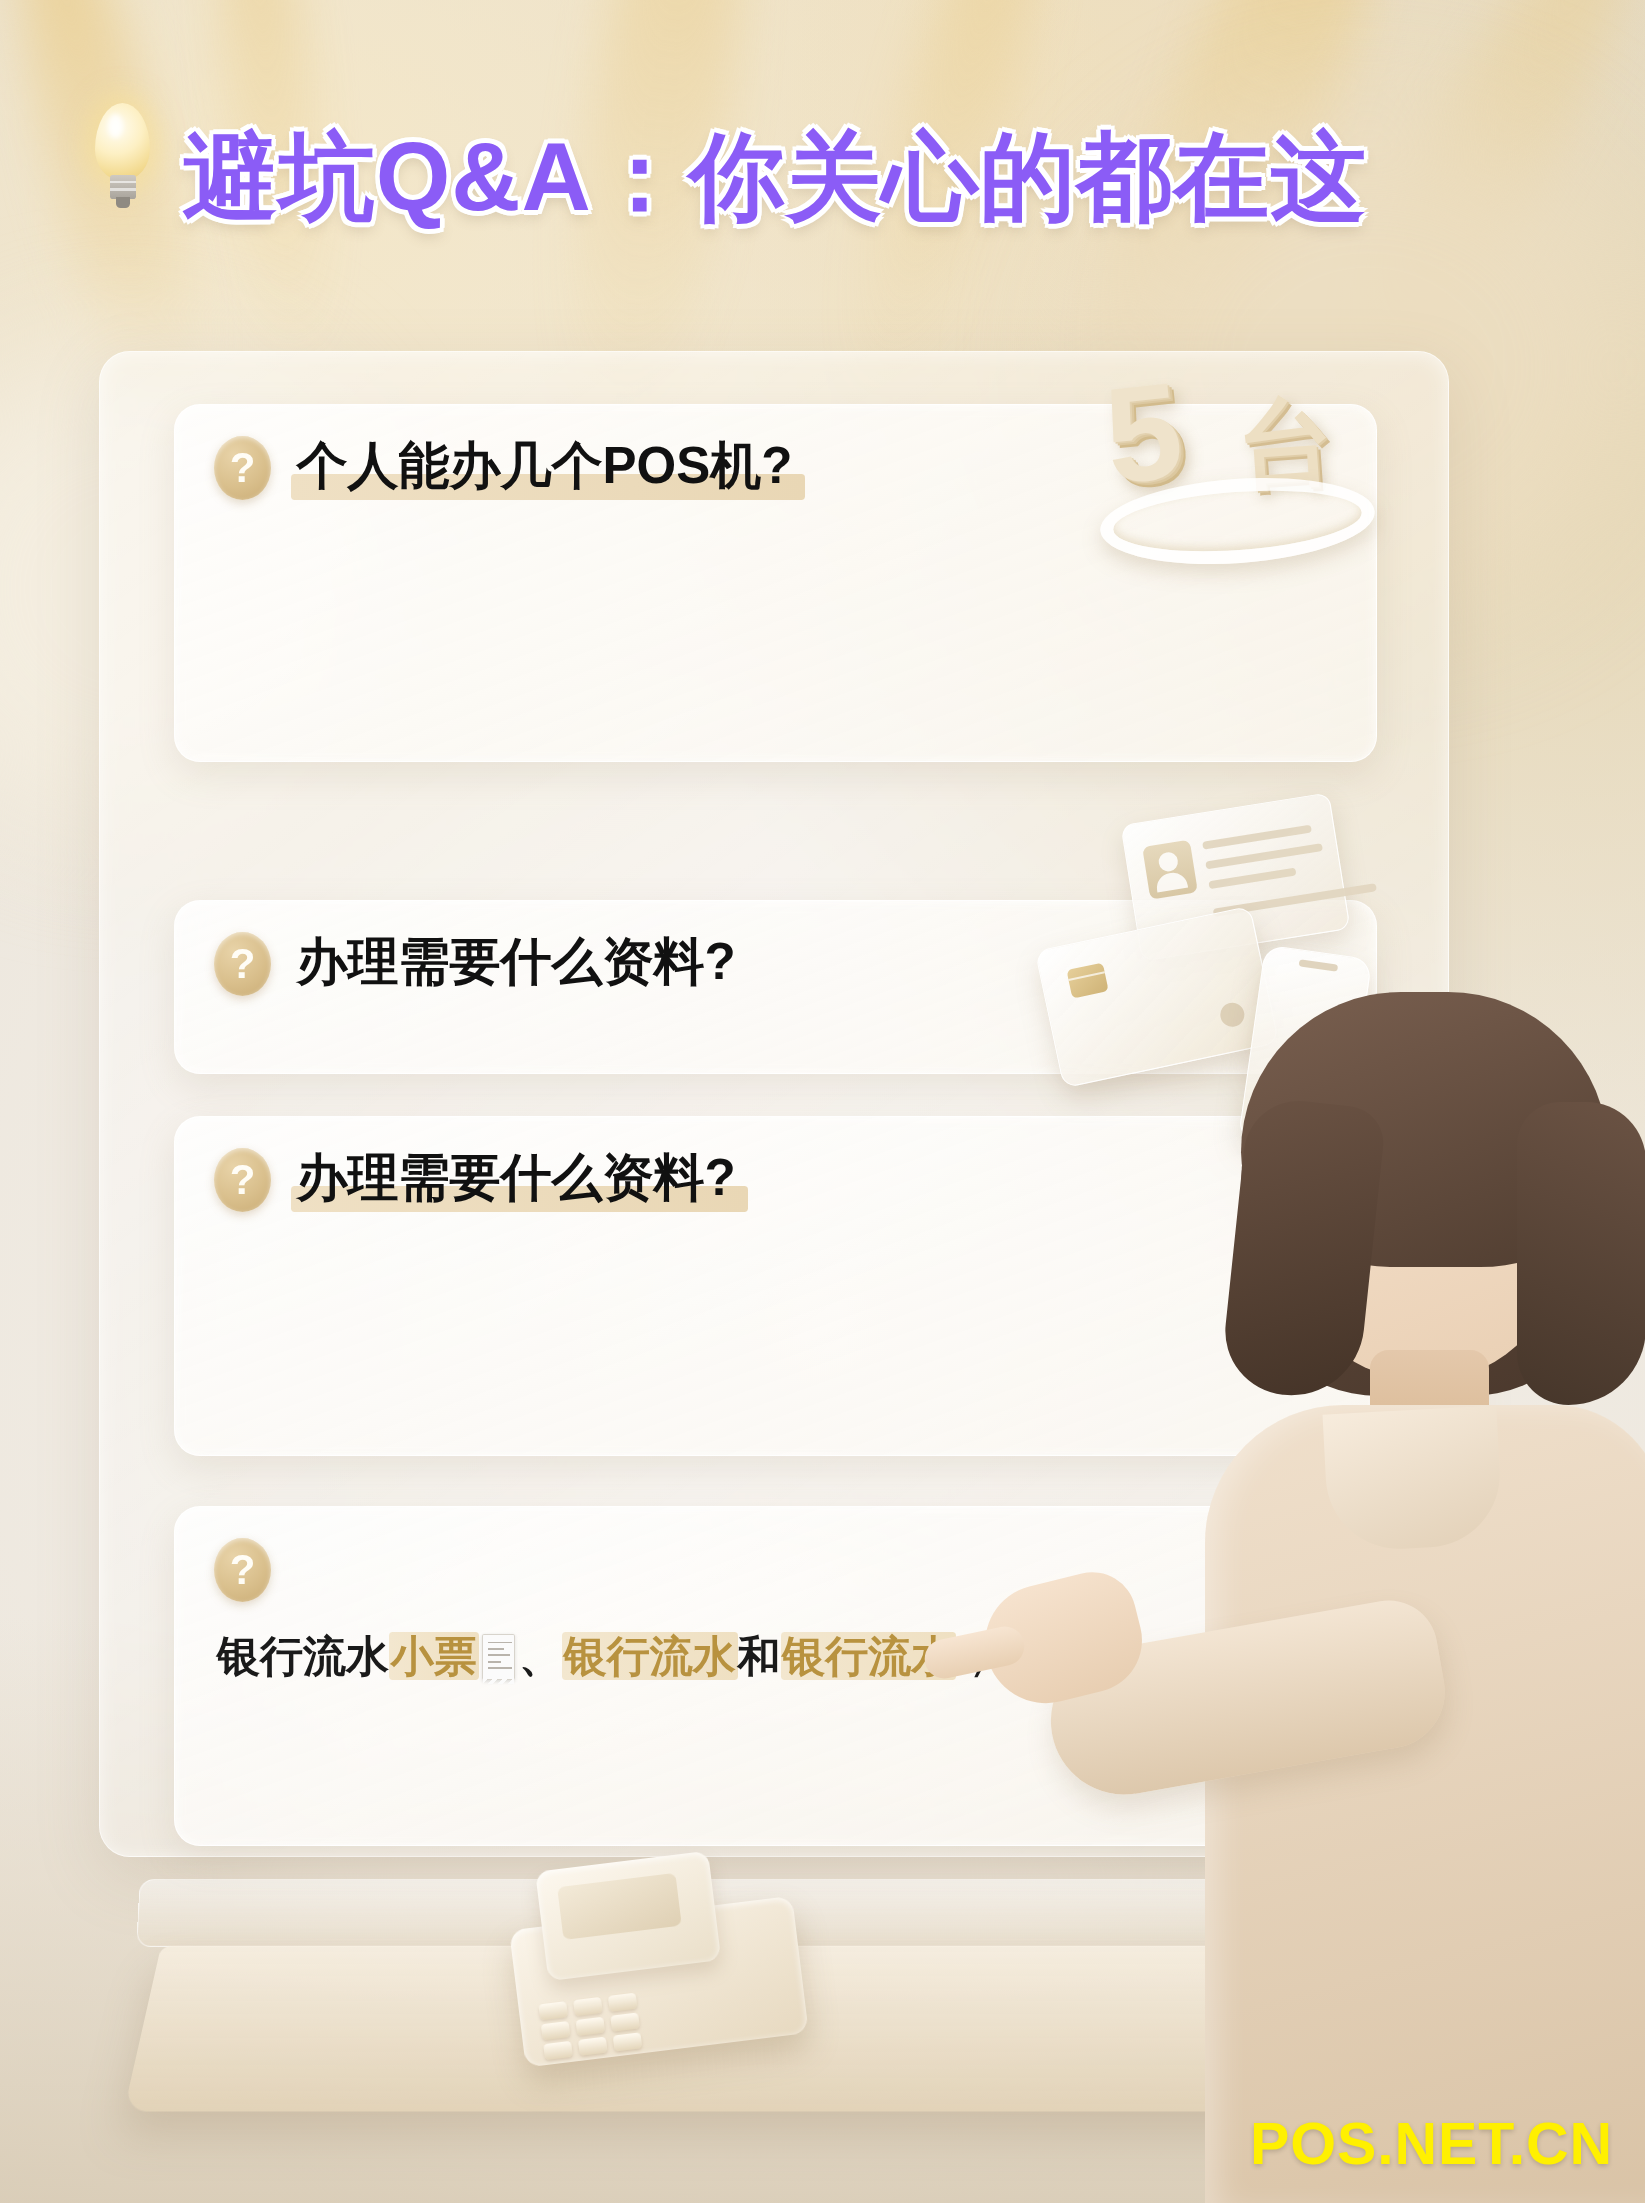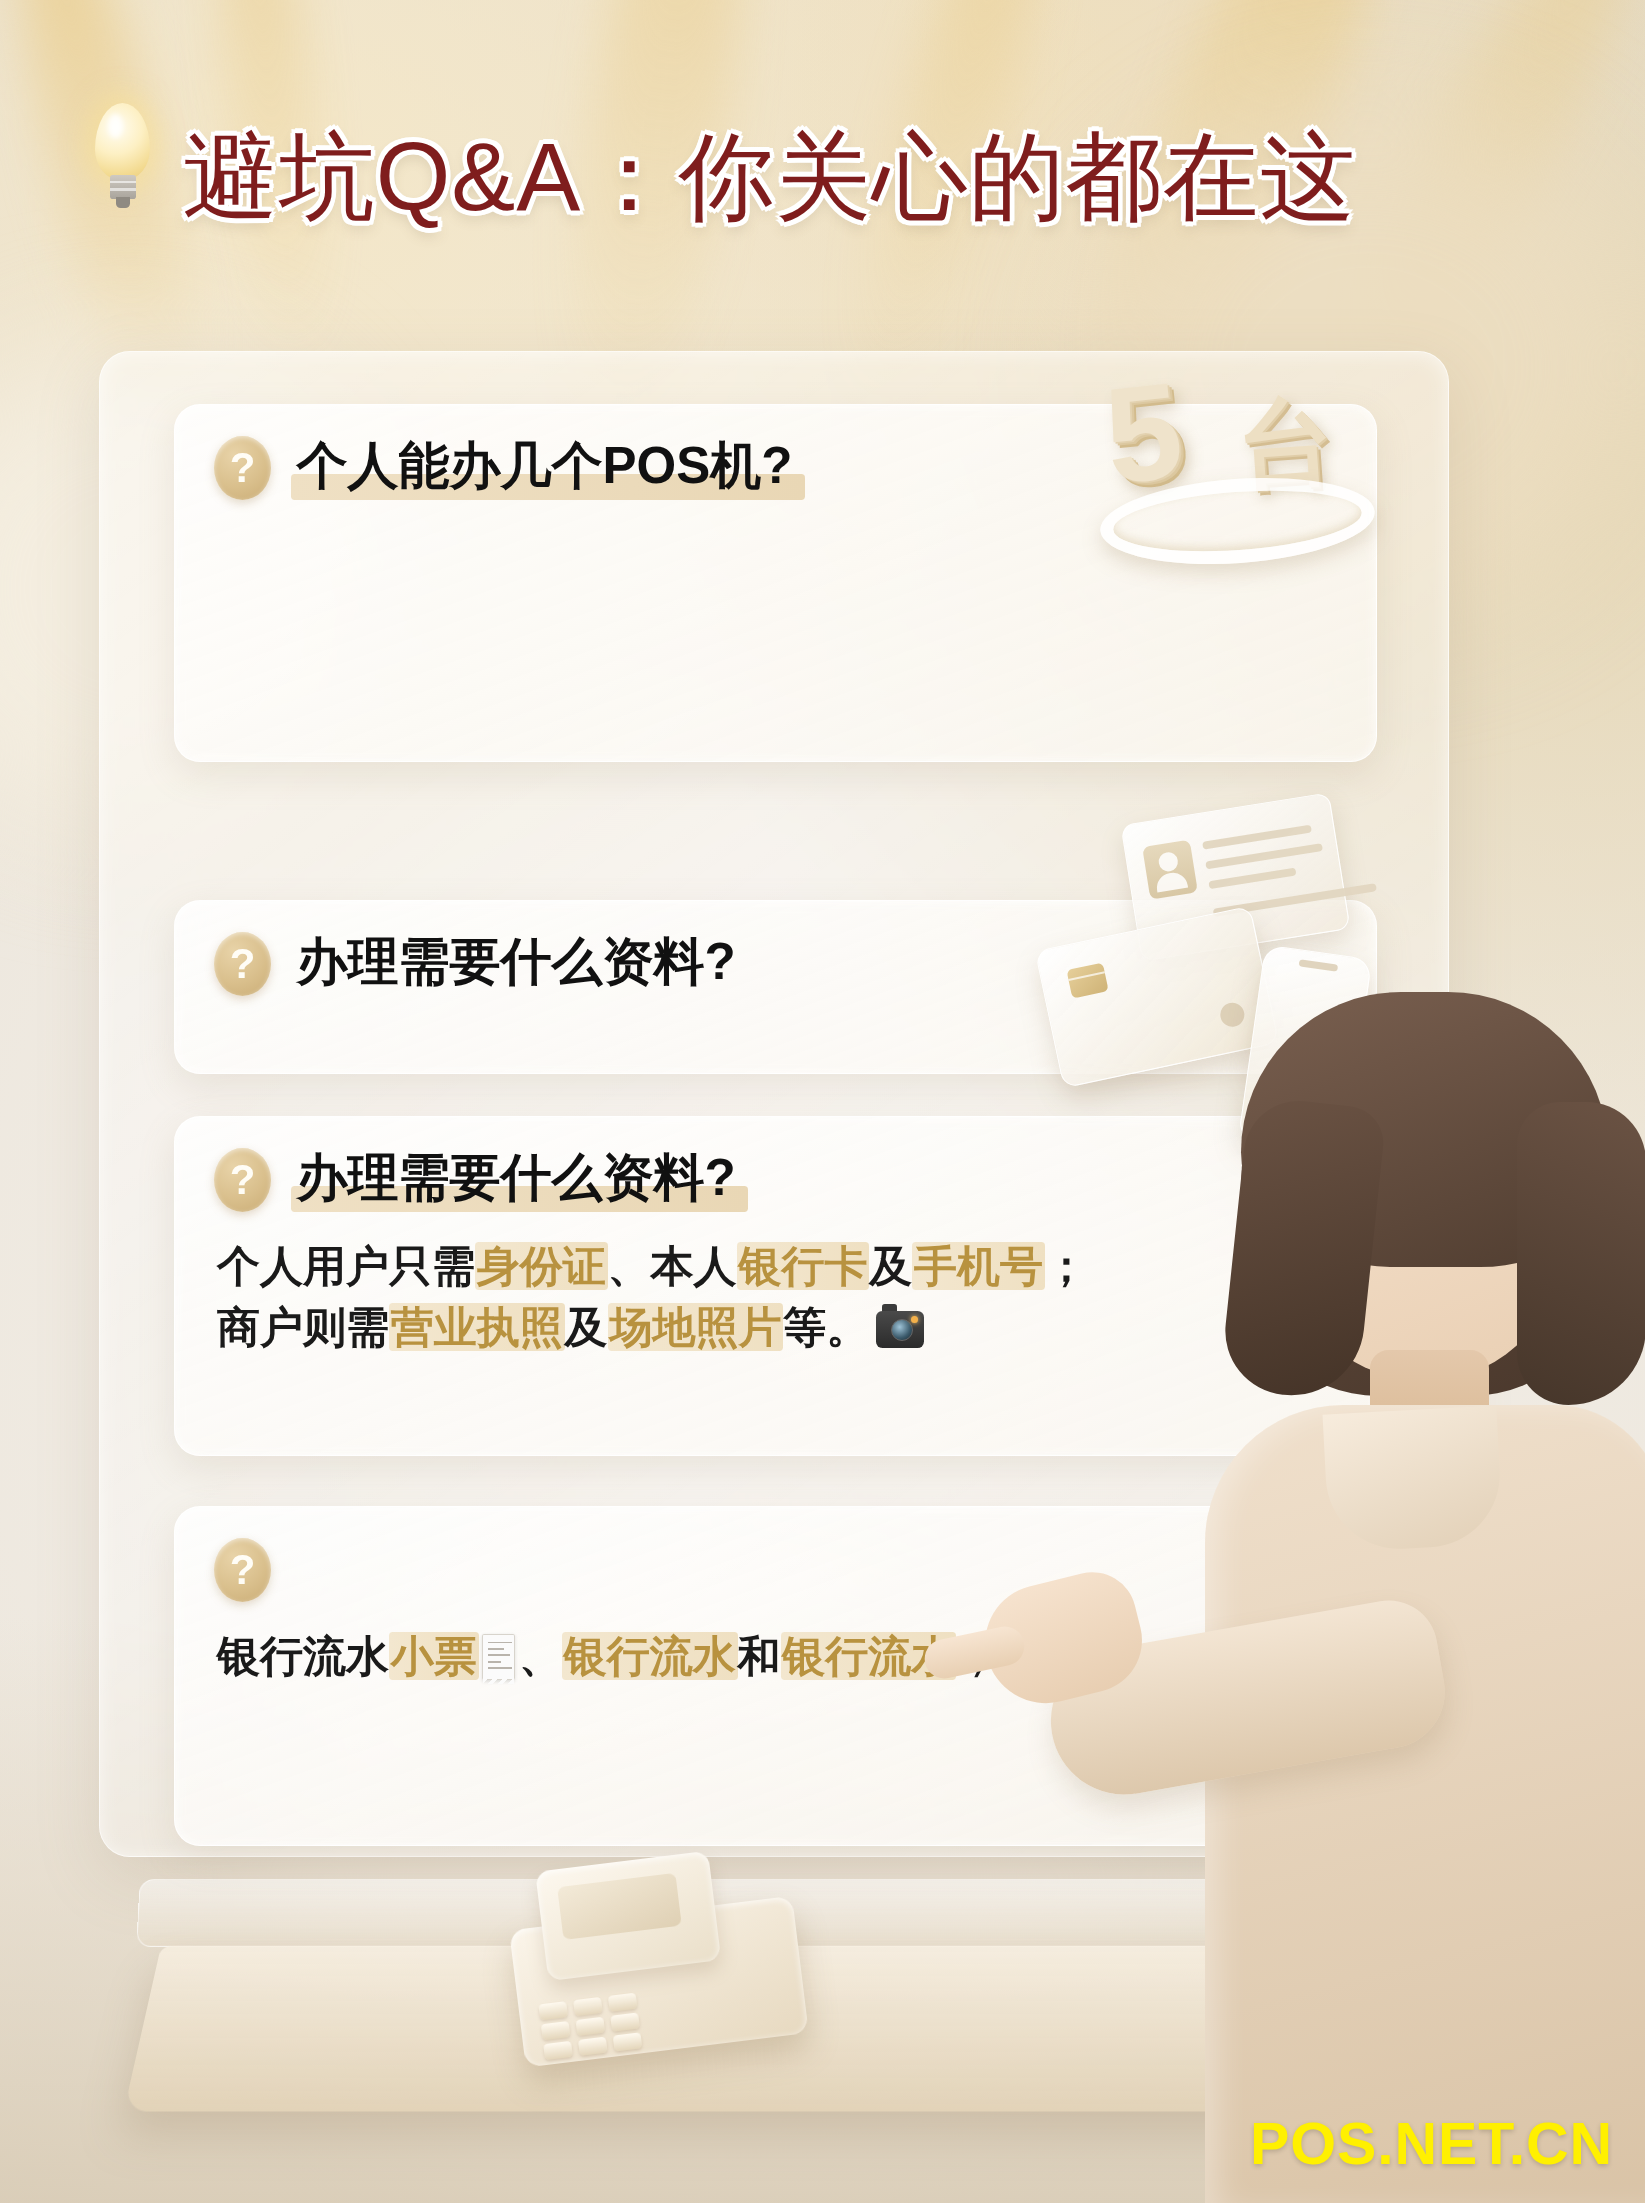--- a/index.html
+++ b/index.html
@@ -69,21 +69,21 @@
   }
   .bulb .base:before,.bulb .base:after{
     content:""; position:absolute; left:0; width:26px; height:2.8px; background:rgba(255,255,255,.6);
   }
   .bulb .base:before{ top:5.5px; } .bulb .base:after{ top:13px; }
   .bulb .tip{
     position:absolute; left:27.5px; top:94px; width:14.7px; height:11px;
     background:#8f8a82; border-radius:0 0 4.6px 4.6px;
   }
   .title-text{
-    font-size:96px; font-weight:normal; color:#7f1d1d; letter-spacing:0.9px;
+    font-size:96px; font-weight:bold; color:#8b5cf6; letter-spacing:0.9px;
     line-height:1; white-space:nowrap;
     text-shadow:
       -3.7px -3.7px 0 #fff, 3.7px -3.7px 0 #fff, -3.7px 3.7px 0 #fff, 3.7px 3.7px 0 #fff,
       0 -4.6px 0 #fff, 0 4.6px 0 #fff, -4.6px 0 0 #fff, 4.6px 0 0 #fff,
       0 7.3px 13px rgba(120,100,70,.25);
     margin-top: 40px;
   }
 
   
   .glass-panel{
@@ -435,24 +435,20 @@
   <div class="phone"></div>
 </div>
 
 <div class="card" id="card-3">
   <div class="q-head">
     <div class="q-badge">?</div>
     <div class="q-title hl">
       <span>办理需要什么资料?</span>
     </div>
   </div>
-  <div class="q-body">
-    <span>个人用户只需</span><span class="em-sh">身份证</span><span>、本人</span><span class="em-sh">银行卡</span><span>及</span><span class="em-sh">手机号</span><span>；</span><br>
-    <span>商户则需</span><span class="em-sh">营业执照</span><span>及</span><span class="em-sh">场地照片</span><span>等。</span><span class="camera"><b></b></span>
-  </div>
 </div>
 
 <div class="card" id="card-4">
   <div class="q-head">
     <div class="q-badge">?</div>
   </div>
   <div class="q-body">
     <span>银行流水</span><span class="em-sh">小票</span><span class="receipt"><i></i><i></i><i></i><i></i><i></i></span><span>、</span><span class="em-sh">银行流水</span><span>和</span><span class="em-sh">银行流水</span><span>，</span><br>
   </div>
 </div>

